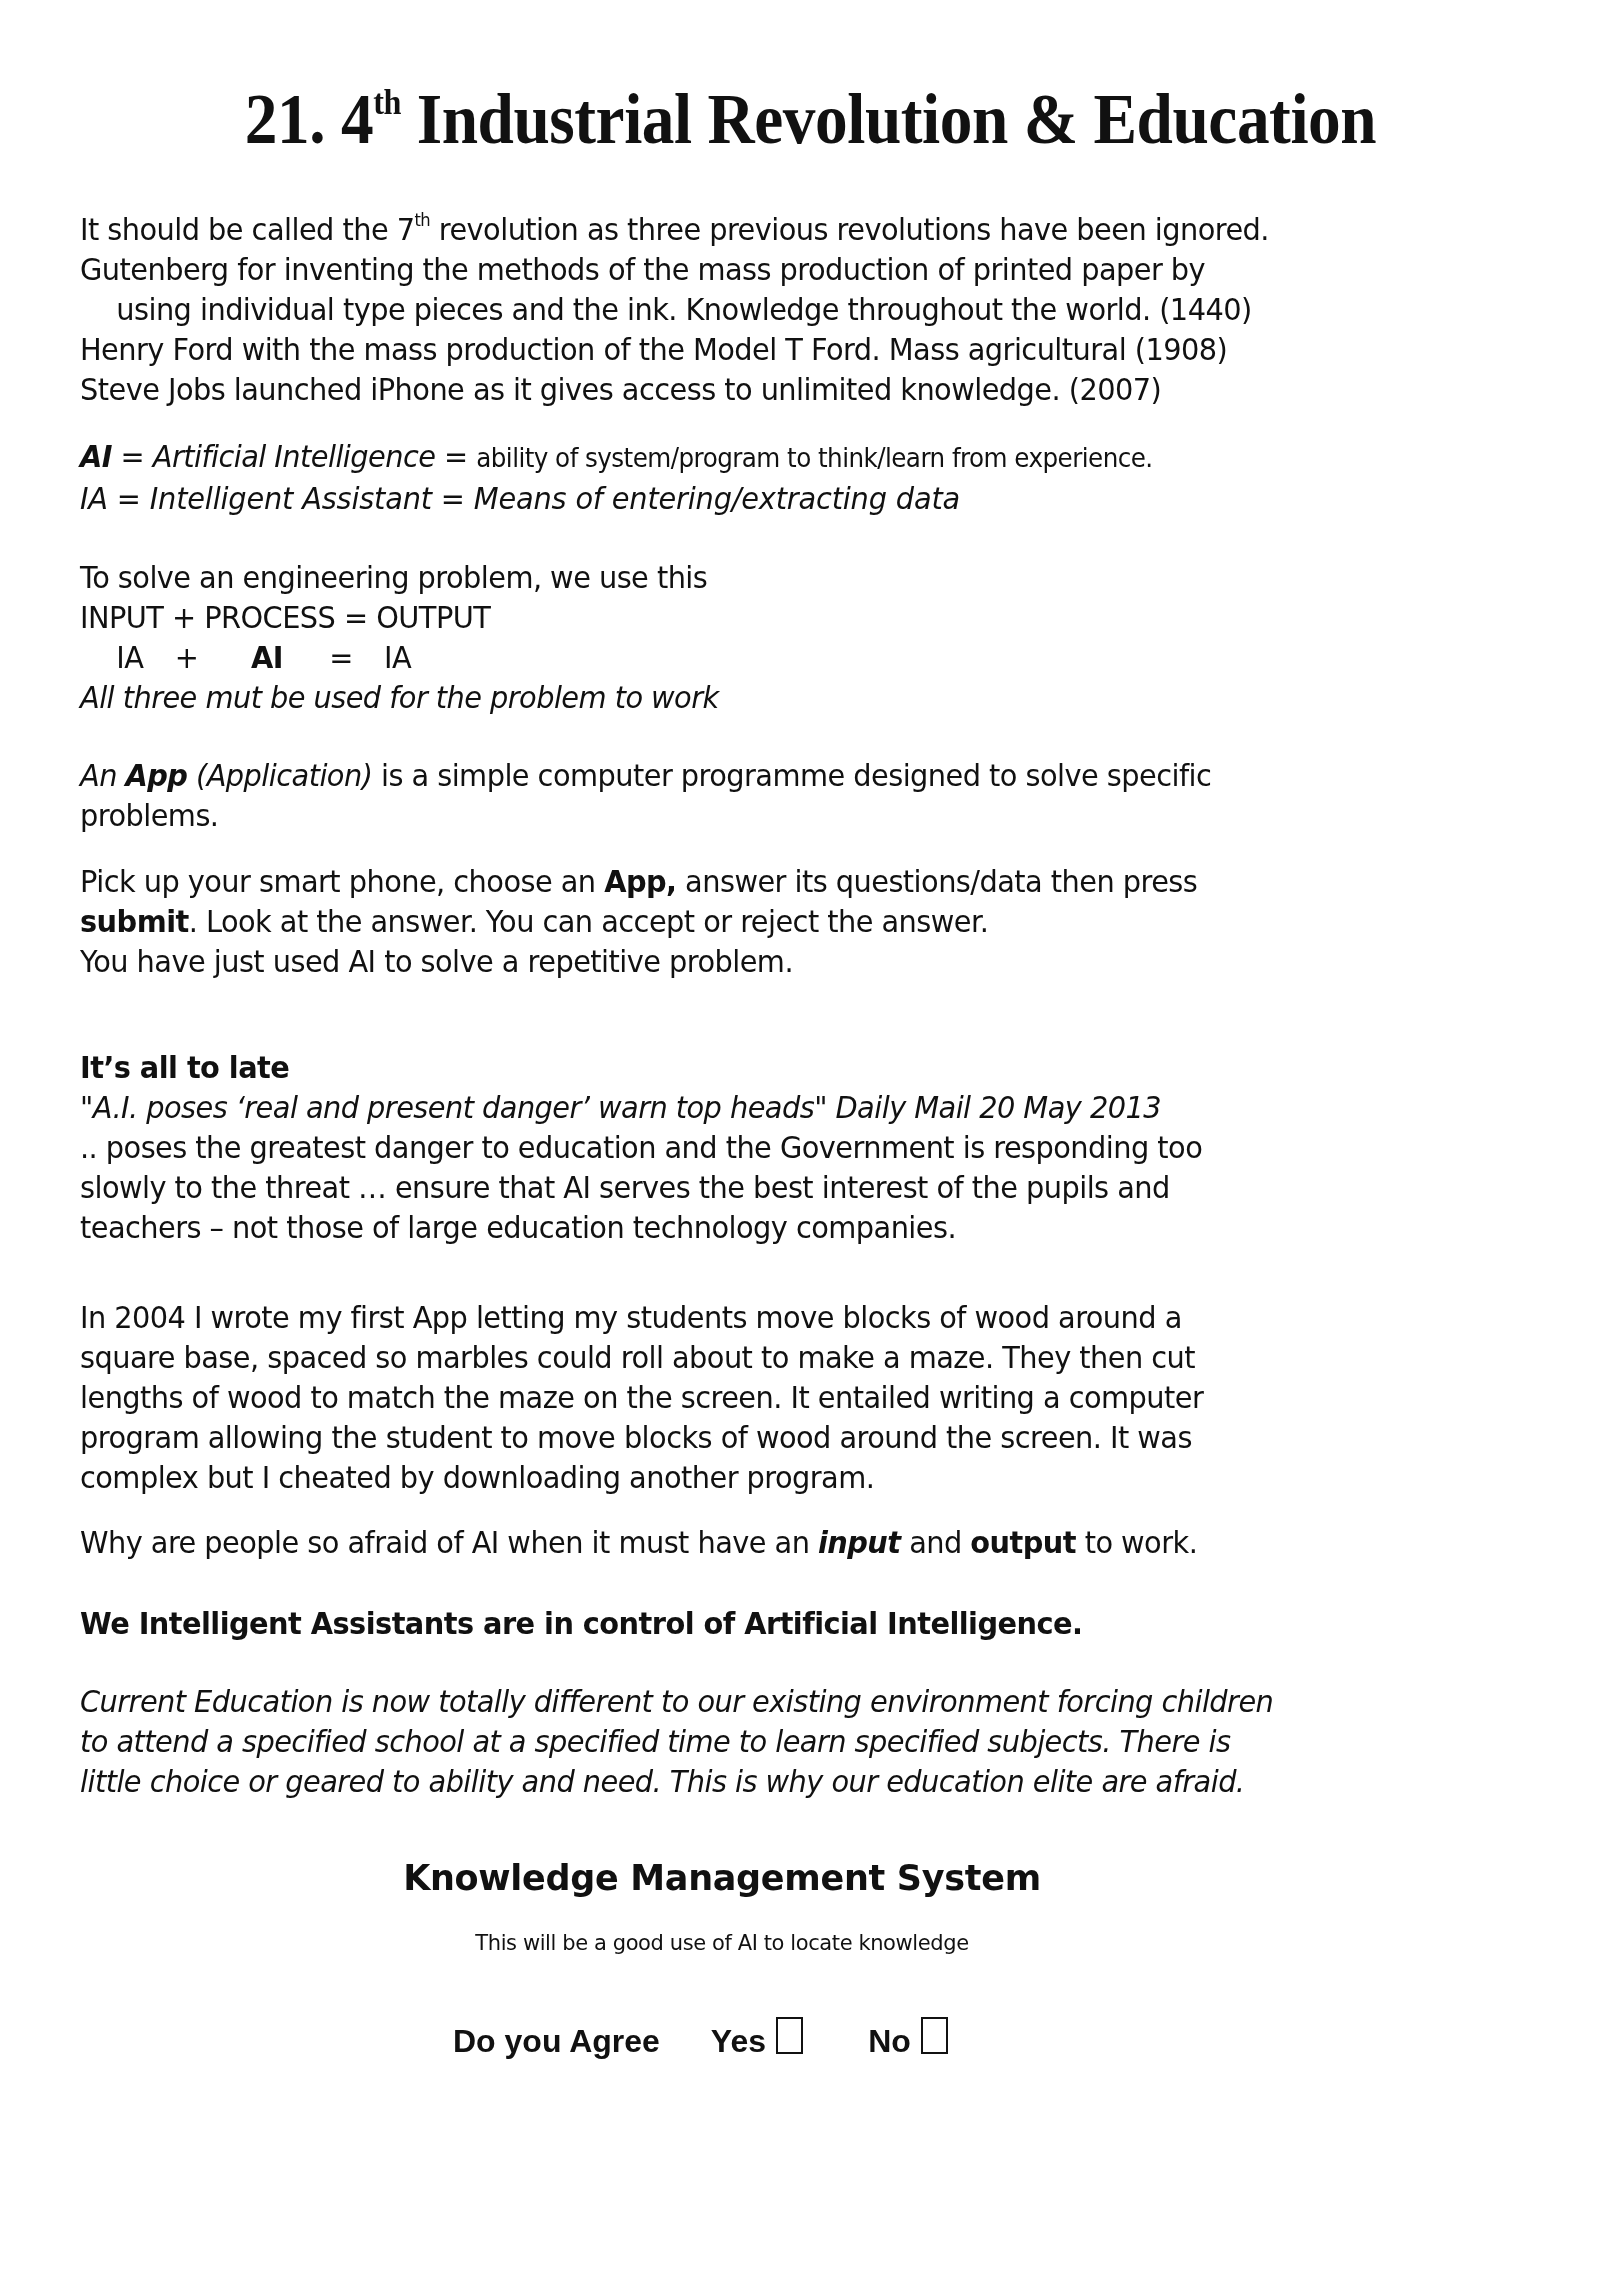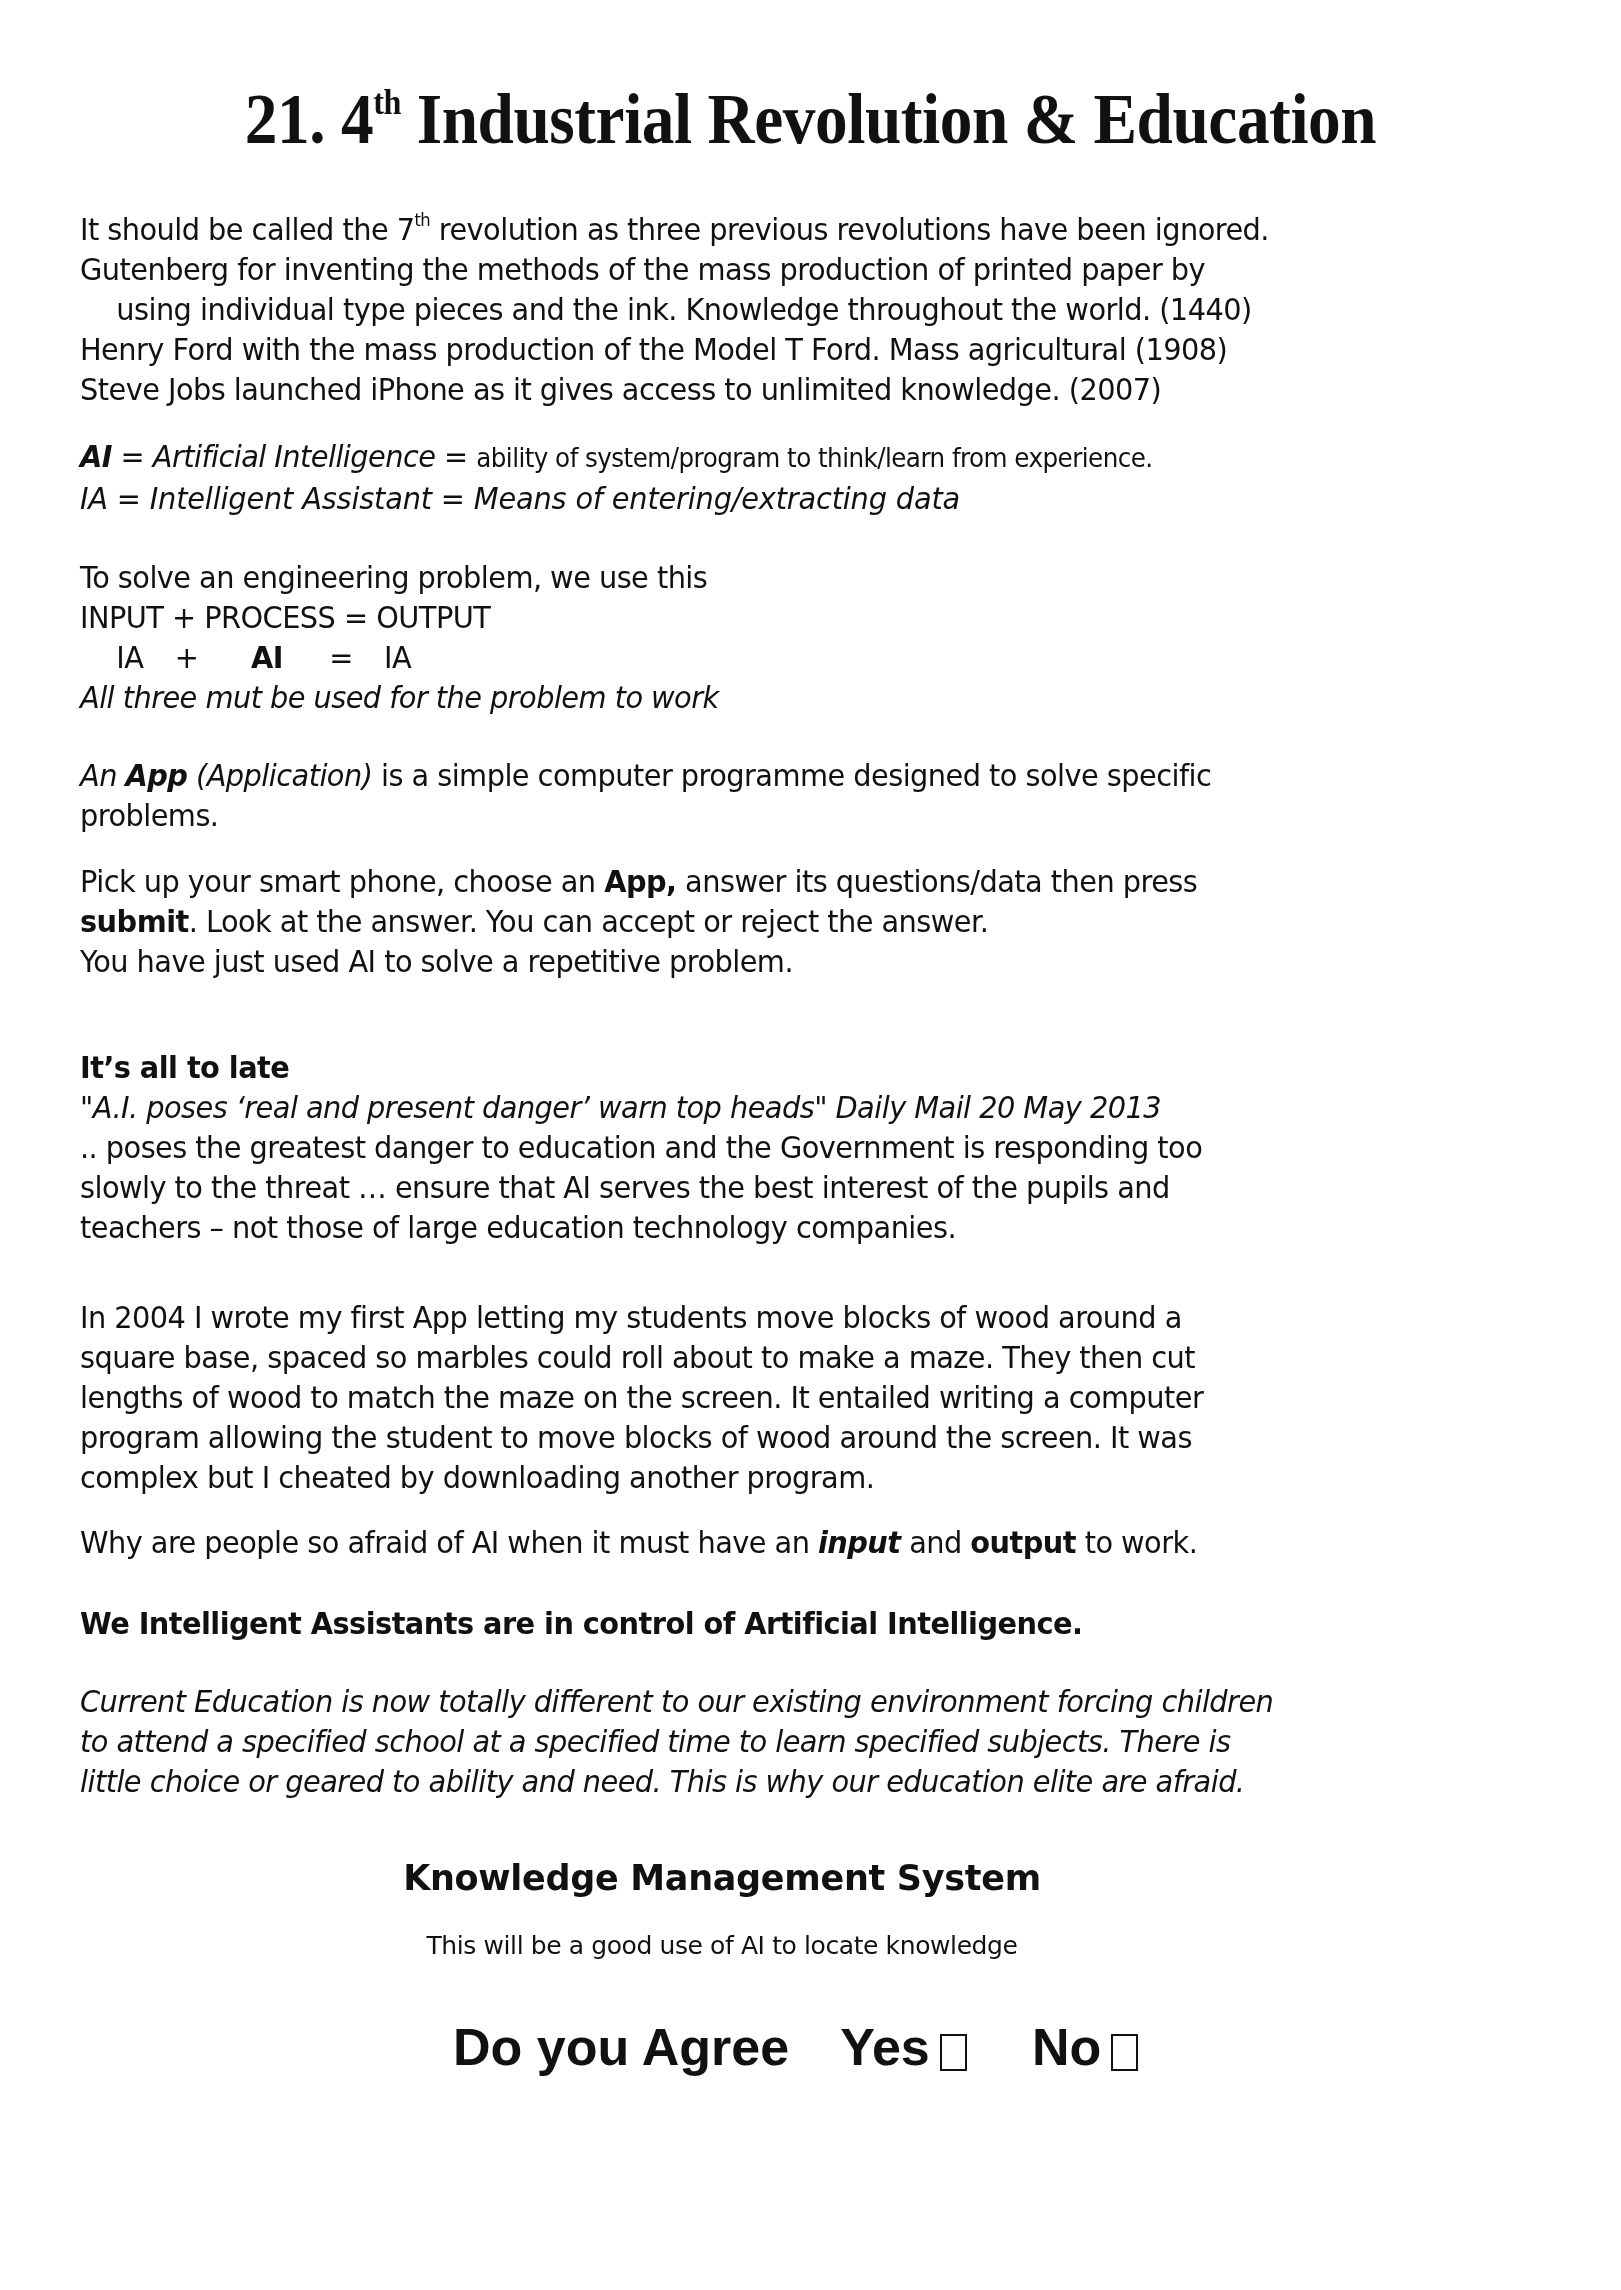--- a/index.html
+++ b/index.html
@@ -59,30 +59,30 @@
       white-space: nowrap;
     }
     .kms-title {
       top: 1858px;
       font-size: 35px;
       font-weight: bold;
       letter-spacing: -0.3px;
     }
     .kms-sub {
       top: 1931px;
-      font-size: 25px;
+      font-size: 21px;
       letter-spacing: -0.4px;
     }
     .agree-row {
       position: absolute;
       left: 453px;
       top: 2017px;
       font-family: "Liberation Sans", sans-serif;
       font-weight: bold;
-      font-size: 52px;
+      font-size: 32px;
       white-space: nowrap;
       display: flex;
       align-items: flex-end;
     }
     .agree-row .gap1 { width: 51px; display: inline-block; }
     .agree-row .gap2 { width: 65px; display: inline-block; }
     .checkbox {
       display: inline-block;
       width: 27.4px;
       height: 37px;

